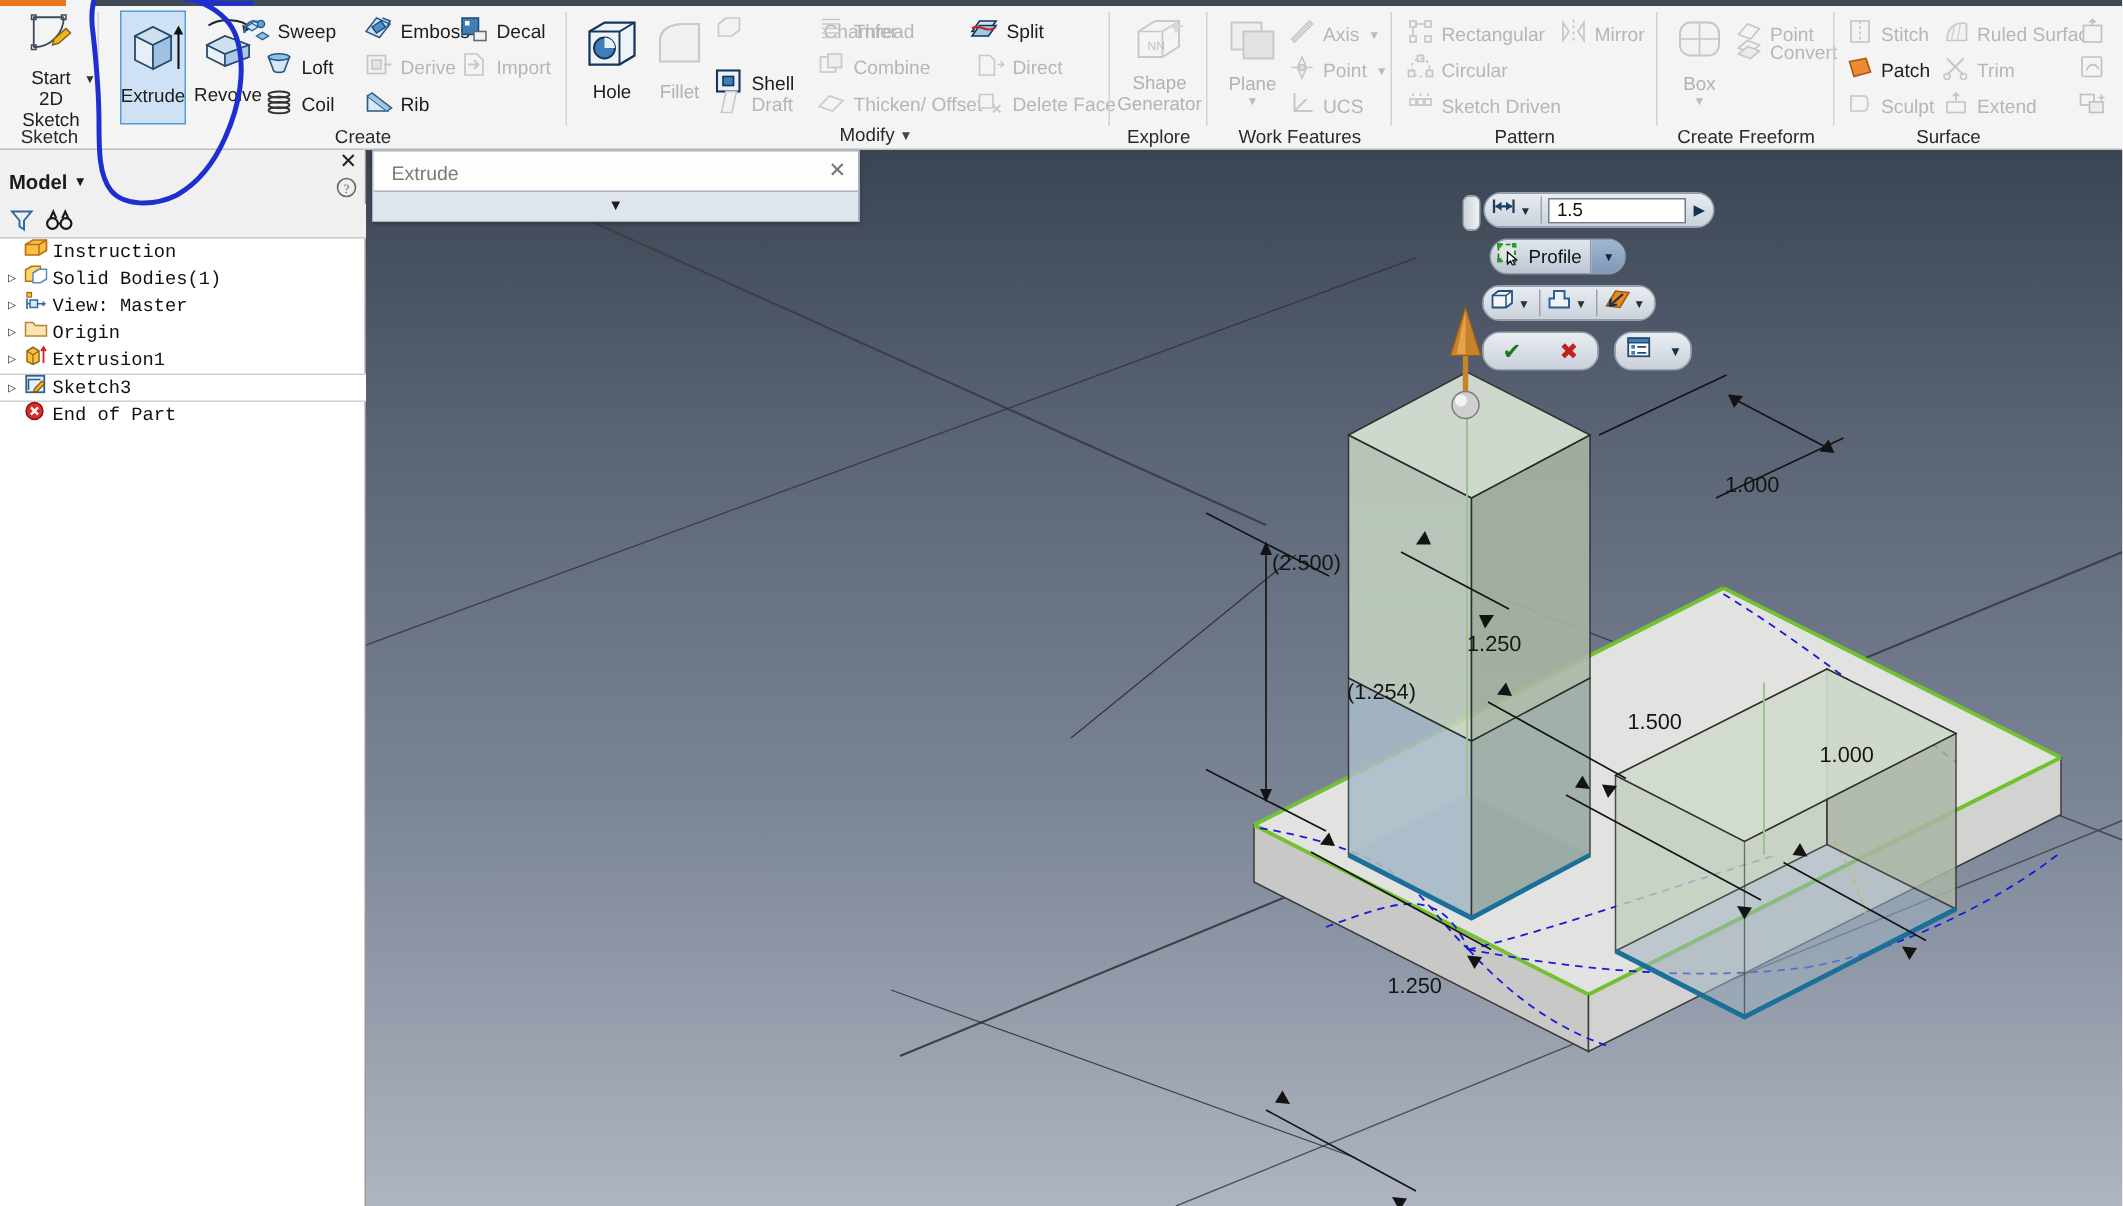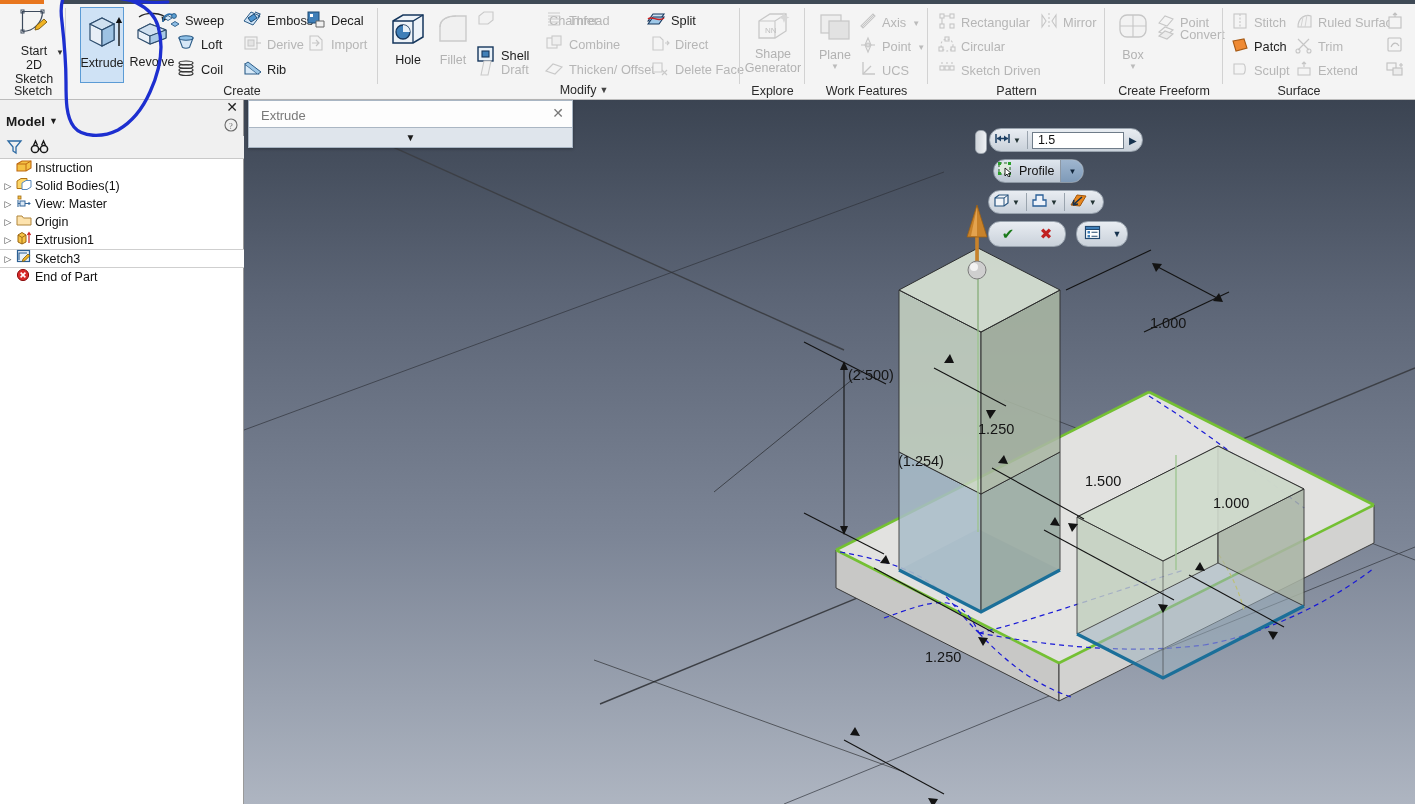--- a/index.html
+++ b/index.html
@@ -59,21 +59,21 @@
   #browser-title{
     position:absolute;left:6px;top:14px;font-size:13.5px;color:#1b1b1b;font-weight:bold;
   }
   #browser-title .caret{font-size:9px;margin-left:4px;font-weight:normal;position:relative;top:-2px;}
   #browser-close{position:absolute;right:5px;top:0px;font-size:14px;color:#222;cursor:default;line-height:14px;}
   #browser-help{position:absolute;right:5px;top:18px;font-size:12px;color:#555;cursor:default;}
   #browser-tools{
     position:absolute;left:0;top:36px;width:244px;height:22px;background:#f0f0f0;
     border-bottom:1px solid #c9c9c9;
   }
-  .tree{position:absolute;left:0;top:59px;width:244px;}
+  .tree{position:absolute;left:0;top:59px;width:244px;font-family:Liberation Mono, monospace;}
   .trow{position:relative;height:18px;display:flex;align-items:center;cursor:default;}
   .trow.sel{background:#ffffff;border-top:1px solid #cfcfcf;border-bottom:1px solid #cfcfcf;height:17px;}
   .twig{width:16px;text-align:center;font-size:9px;color:#444;flex:0 0 16px;}
   .tlabel{font-size:12.5px;color:#111;margin-left:3px;white-space:nowrap;}
 
   
   #viewport{
     position:absolute;left:244px;top:100px;width:1171px;height:704px;
     background:linear-gradient(to bottom,#3b4452 0%,#5c6576 28%,#7c8596 62%,#9aa2b0 85%,#aeb5c1 100%);
     overflow:hidden;

